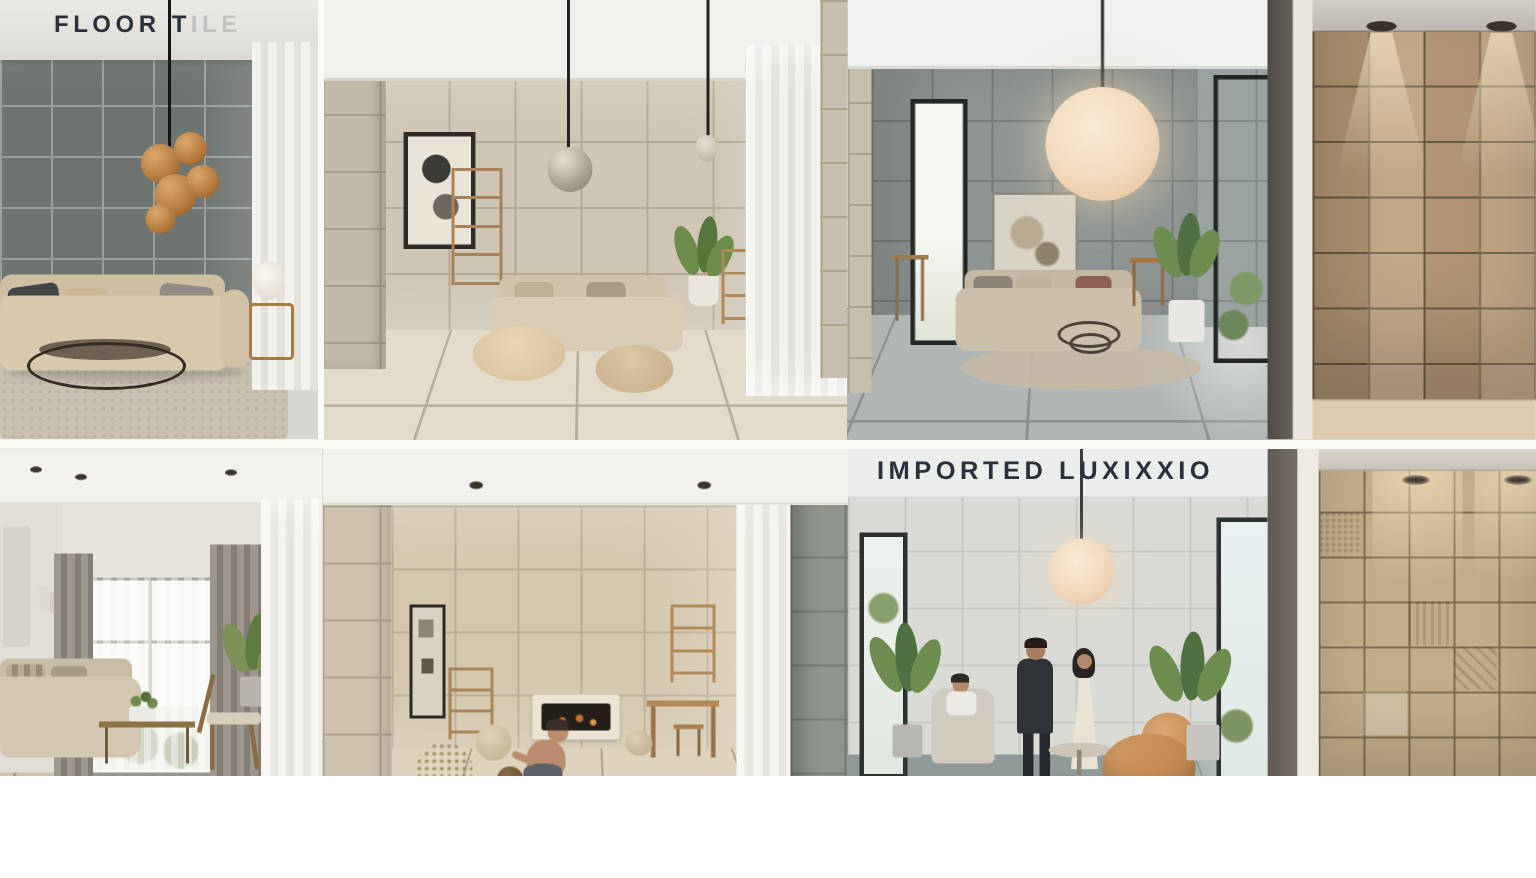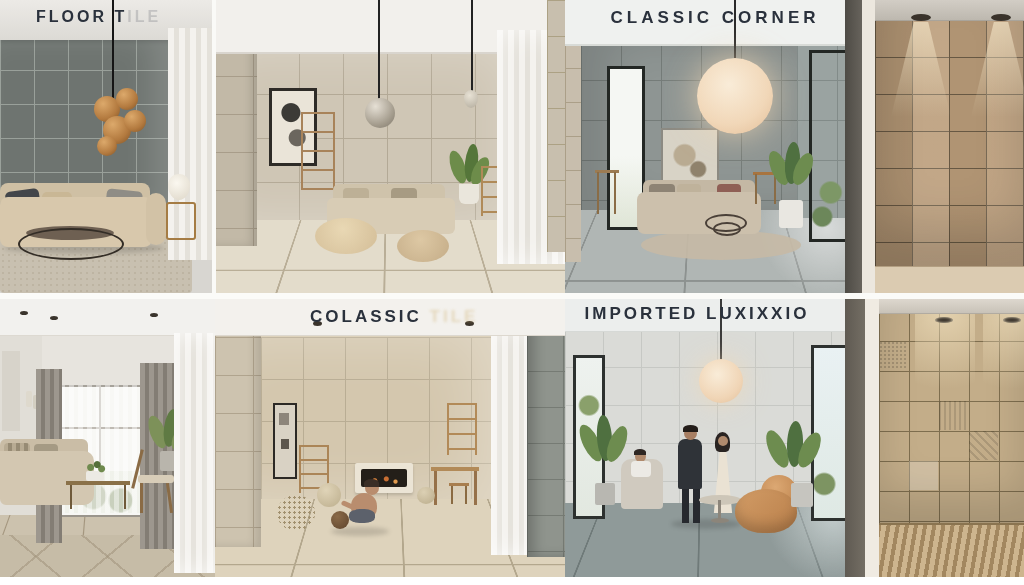--- a/index.html
+++ b/index.html
@@ -1,16 +1,16 @@
 <!DOCTYPE html>
 <html><head>
 <meta charset="utf-8">
 <style>
   html,body{margin:0;padding:0;background:#ffffff;}
-  #stage{position:relative;width:1024px;height:577px;background:#fbfbf8;overflow:hidden;
+  #stage{position:relative;width:1024px;height:517px;background:#fbfbf8;overflow:hidden;
          font-family:"Liberation Sans",sans-serif;}
   .a{position:absolute;}
   .row{position:absolute;left:0;width:1024px;overflow:hidden;}
   .panel{position:absolute;top:0;height:100%;overflow:hidden;}
   
   .t{background-color:var(--c);
      background-image:linear-gradient(var(--g) 1.5px,transparent 1.5px),
                       linear-gradient(90deg,var(--g) 1.5px,transparent 1.5px);
      background-size:var(--s) var(--s);}
   .r{border-radius:50%;}
@@ -111,23 +111,20 @@
       <div class="a" style="left:49px;top:172px;width:2px;height:42px;background:#8a6c46;"></div>
       <div class="a" style="left:188px;top:172px;width:26px;height:3px;background:#a8743f;"></div>
       <div class="a" style="left:190px;top:174px;width:2px;height:30px;background:#8a6c46;"></div>
       <div class="a" style="left:209px;top:174px;width:2px;height:30px;background:#8a6c46;"></div>
       <div class="a" style="left:140px;top:214px;width:38px;height:14px;border:2px solid #4a4038;border-radius:50%;"></div>
       <div class="a" style="left:148px;top:222px;width:24px;height:10px;border:2px solid #4a4038;border-radius:50%;"></div>
       <div class="a r" style="left:206px;top:150px;width:16px;height:36px;background:#6d8c4f;transform:rotate(-22deg);"></div>
       <div class="a r" style="left:220px;top:142px;width:15px;height:42px;background:#4f7040;transform:rotate(4deg);"></div>
       <div class="a r" style="left:230px;top:152px;width:16px;height:34px;background:#6d8c4f;transform:rotate(24deg);"></div>
       <div class="a" style="left:214px;top:200px;width:24px;height:28px;background:#e9e7e1;border-radius:3px;"></div>
-      <div class="a lbl" style="left:150px;top:8px;font-size:17px;letter-spacing:4px;transform:translateX(-50%);">
-        <span>CLASSIC CORNER</span>
-      </div>
     </div>
 
     <div class="panel" style="left:845px;width:179px;background:#cdc8c0;">
       <div class="a t" style="left:30px;top:20px;width:149px;height:248px;--c:#bb9d7a;--g:#6d5d47;--s:37px;box-shadow:inset 0 -40px 50px rgba(0,0,0,.18);"></div>
       <div class="a" style="left:30px;top:20px;width:149px;height:248px;background:linear-gradient(90deg,rgba(0,0,0,.10) 0 37px,rgba(255,255,255,.10) 37px 74px,rgba(0,0,0,.06) 74px 111px,rgba(255,255,255,.08) 111px 148px);"></div>
       <div class="a" style="left:0;top:0;width:100%;height:20px;background:linear-gradient(#d2cdc5,#bdb8af);border-bottom:1px solid #a9a49b;"></div>
       <div class="a cone" style="left:46px;top:22px;width:60px;height:95px;"></div>
       <div class="a cone" style="left:126px;top:22px;width:60px;height:95px;"></div>
       <div class="a spot" style="left:66px;top:14px;width:20px;height:7px;"></div>
       <div class="a spot" style="left:146px;top:14px;width:20px;height:7px;"></div>
@@ -203,23 +200,20 @@
       <div class="a r" style="left:62px;top:196px;width:38px;height:36px;background:radial-gradient(circle at 38% 30%,#ddd0b4,#b5a686);background-image:radial-gradient(#a1906e 1px,transparent 1.4px);background-size:5px 5px;"></div>
       <div class="a r" style="left:102px;top:184px;width:24px;height:24px;background:radial-gradient(circle at 38% 30%,#e0d4b8,#bcae8d);"></div>
       <div class="a r" style="left:202px;top:188px;width:18px;height:17px;background:radial-gradient(circle at 38% 30%,#dcd0b4,#b9ab8a);"></div>
       <div class="a shadow-e" style="left:116px;top:228px;width:58px;height:9px;"></div>
       <div class="a" style="left:136px;top:194px;width:26px;height:26px;background:#b98d6e;border-radius:50% 50% 40% 40%;"></div>
       <div class="a" style="left:134px;top:210px;width:26px;height:14px;background:#5c616b;border-radius:40%;"></div>
       <div class="a" style="left:126px;top:204px;width:16px;height:5px;background:#b98d6e;border-radius:3px;transform:rotate(24deg);"></div>
       <div class="a r" style="left:150px;top:182px;width:14px;height:14px;background:#b98d6e;"></div>
       <div class="a" style="left:149px;top:180px;width:15px;height:8px;background:#3a2e26;border-radius:50% 50% 0 0;"></div>
       <div class="a r" style="left:116px;top:212px;width:18px;height:18px;background:radial-gradient(circle at 35% 30%,#8a6a48,#5f452d);"></div>
-      <div class="a lbl" style="left:95px;top:8px;font-size:17px;">
-        <span>COLASSIC</span>&nbsp;<span class="lp-goldfaint">TILE</span>
-      </div>
     </div>
 
     <div class="panel" style="left:565px;width:280px;background:#8f9a99;padding-left:16px;">
       <div class="a persp t" style="left:-56px;top:200px;width:392px;height:120px;--c:#8f9a99;--g:#6f7a79;--s:95px;"></div>
       <div class="a" style="left:200px;top:198px;width:80px;height:88px;background:radial-gradient(circle at 85% 20%,rgba(230,238,238,.6),rgba(230,238,238,0) 70%);"></div>
       <div class="a t" style="left:0;top:30px;width:280px;height:174px;--c:#dadbd7;--g:#c6c8c4;--s:38px;"></div>
       <div class="a" style="left:0;top:0;width:100%;height:32px;background:#eceeed;border-bottom:1px solid #d6d9d6;"></div>
       <div class="a" style="left:8px;top:56px;width:26px;height:158px;border:3px solid #2d312f;background:radial-gradient(circle at 50% 30%,#8aa06b 9px,transparent 11px),linear-gradient(#eef2ef,#e2e8e0);"></div>
       <div class="a" style="left:246px;top:46px;width:34px;height:170px;border:3px solid #2d312f;background:radial-gradient(circle at 30% 80%,#7d9462 10px,transparent 12px),linear-gradient(#e9f1f3,#dfe9e4);"></div>
       <div class="a" style="left:155px;top:0;width:2px;height:62px;background:#3a3a3a;"></div>

